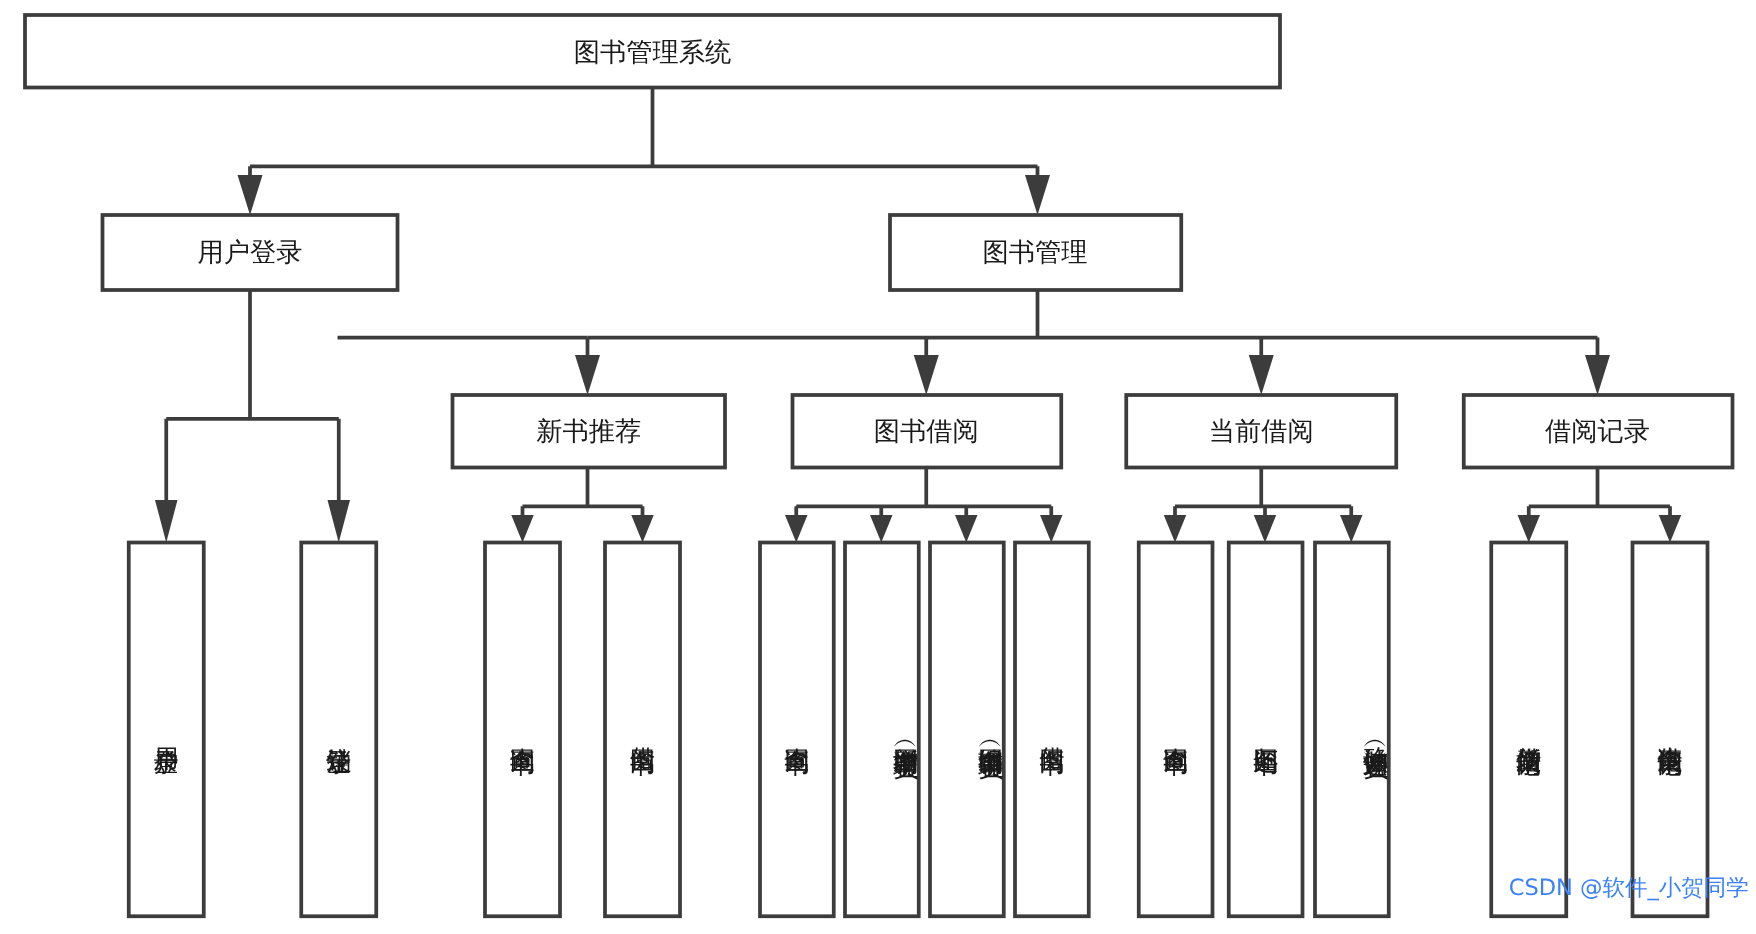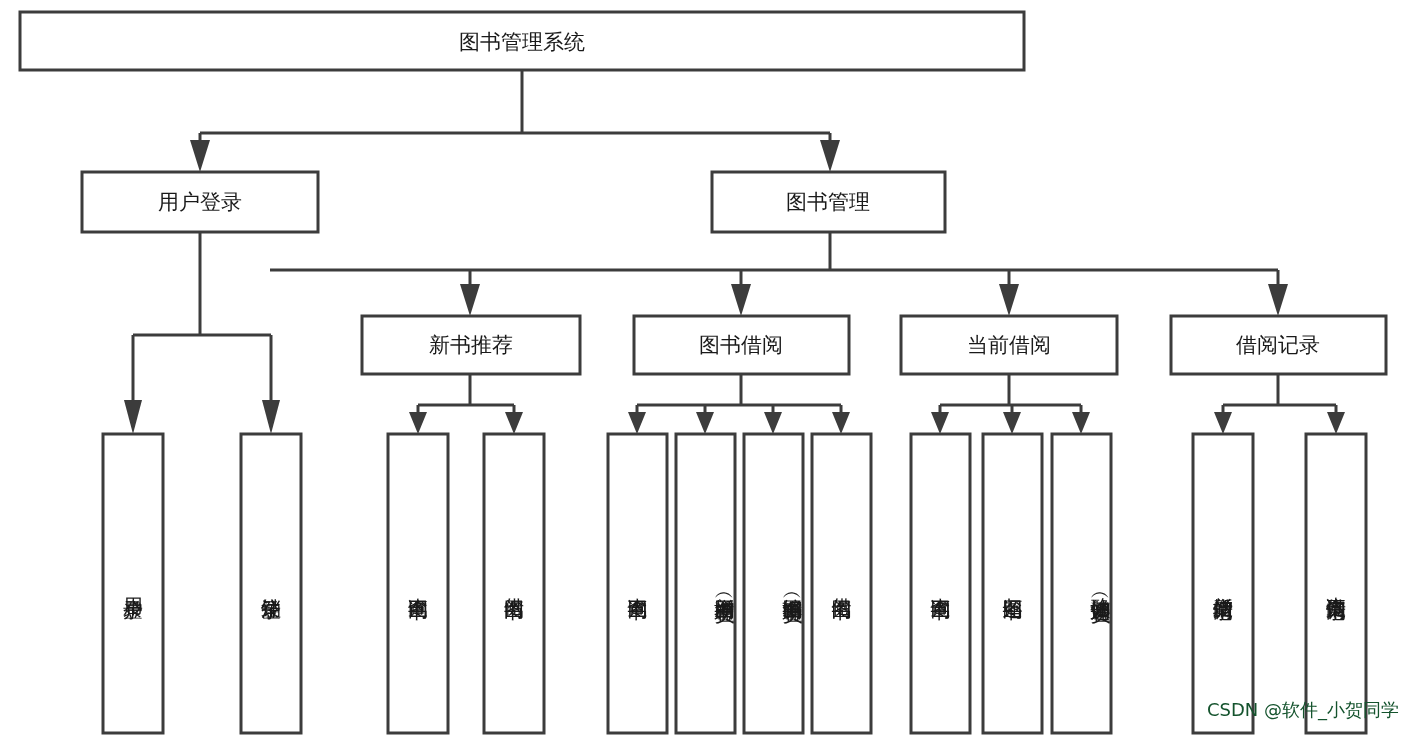--- a/index.html
+++ b/index.html
@@ -62,21 +62,21 @@
     text-align: center;
     pointer-events: none;
     white-space: nowrap;
   }
   .watermark {
     position: absolute;
     right: 6px;
     bottom: 4px;
     font-family: "DejaVu Sans", "Liberation Sans", sans-serif;
     font-size: 18px;
-    color: #14532d;
+    color: #3b82f6;
     white-space: nowrap;
     pointer-events: none;
     margin-left: 44px;
   }
 </style>
 </head>
 <body>
 
 <div id="diagram-root">
 

